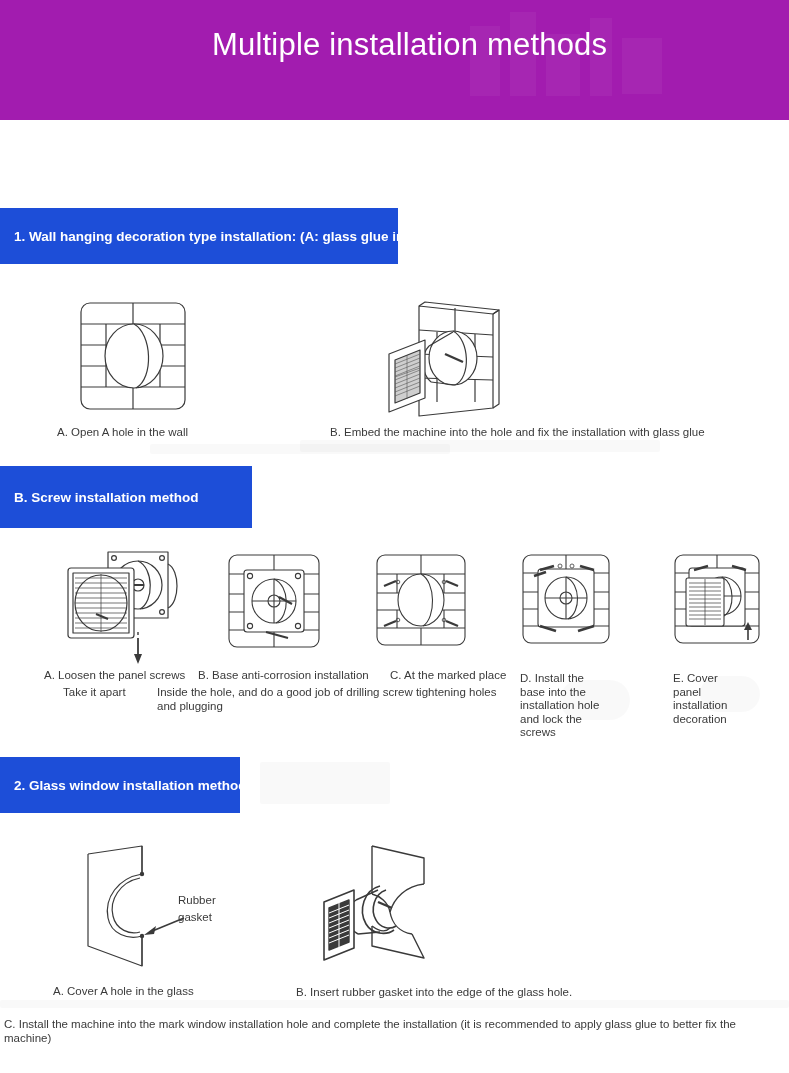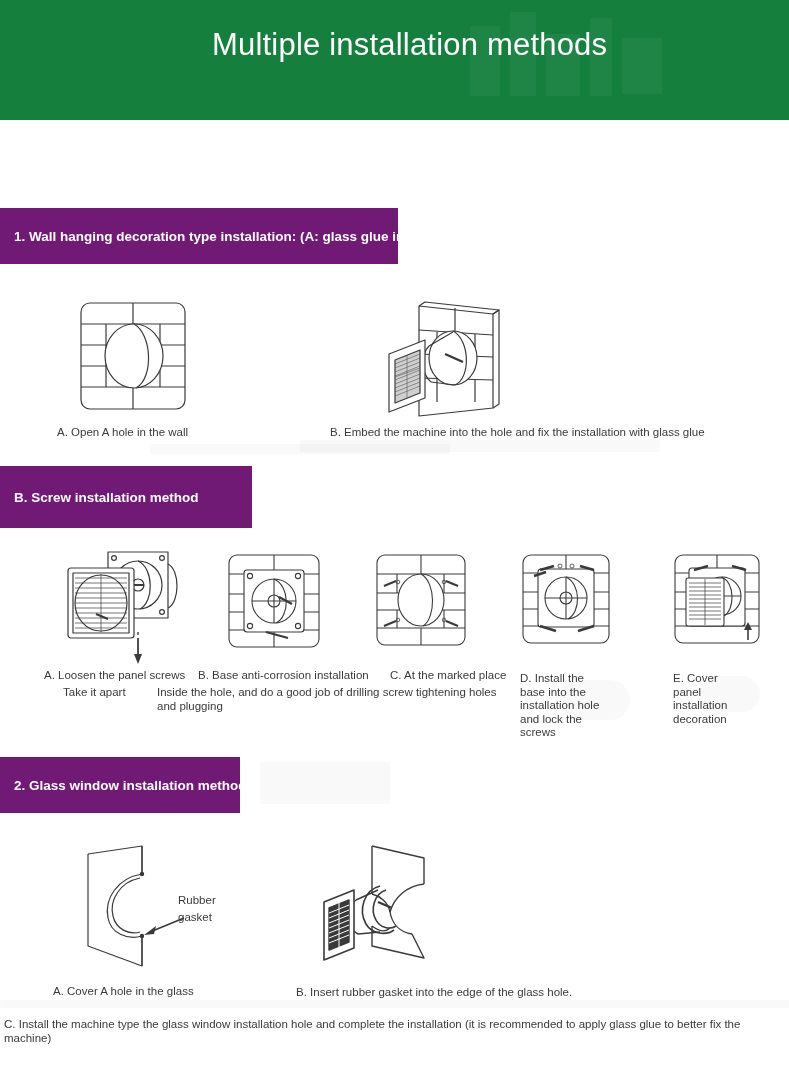--- a/index.html
+++ b/index.html
@@ -9,37 +9,37 @@
     font-family:"Liberation Sans","DejaVu Sans",sans-serif;
     color:#333;
     position:relative;
     overflow:hidden;
   }
   .page{position:relative;width:789px;height:1073px;}
 
   
   .hero{
     position:absolute;left:0;top:0;width:789px;height:120px;
-    background:#15803d;
+    background:#a21caf;
     overflow:hidden;
   }
   .hero-ghost{
     position:absolute;left:470px;top:8px;width:230px;height:104px;
     opacity:.045;
   }
   .hero-ghost i{position:absolute;background:#ffffff;display:block;}
   .hero-title{
     position:absolute;left:212px;top:24px;width:520px;
     color:#ffffff;font-size:31px;line-height:41px;font-weight:400;
     letter-spacing:.2px;
   }
 
   
   .band{
-    position:absolute;background:#701a75;color:#fff;
+    position:absolute;background:#1d4ed8;color:#fff;
     font-size:13.5px;font-weight:bold;line-height:15px;
     box-sizing:border-box;
   }
   .band .txt{
     position:absolute;left:14px;top:50%;transform:translateY(-50%);
     white-space:nowrap;
   }
   #band1{left:0;top:208px;width:398px;height:56px;}
   #band2{left:0;top:466px;width:252px;height:62px;}
   #band3{left:0;top:757px;width:240px;height:56px;}
@@ -386,21 +386,21 @@
           <line x1="9" y1="93" x2="29" y2="85"></line>
           <line x1="9" y1="98" x2="29" y2="90"></line>
           <line x1="9" y1="103" x2="29" y2="95"></line>
           <line x1="19" y1="63" x2="19" y2="107"></line>
         </g>
       </g>
     </svg>
   </div>
   <div class="cap" style="left:296px;top:986px;width:280px;">B. Insert rubber gasket into the edge of the glass hole.</div>
 
-  <div class="cap" style="left:4px;top:1017px;width:778px;line-height:14px;">C. Install the machine type the glass window installation hole and complete the installation (it is recommended to apply glass glue to better fix the machine)</div>
+  <div class="cap" style="left:4px;top:1017px;width:778px;line-height:14px;">C. Install the machine into the mark window installation hole and complete the installation (it is recommended to apply glass glue to better fix the machine)</div>
 
   <div class="wm" style="left:150px;top:444px;width:300px;height:10px;"></div>
   <div class="wm" style="left:300px;top:440px;width:360px;height:12px;"></div>
   <div class="wm" style="left:560px;top:680px;width:70px;height:40px;border-radius:20px;"></div>
   <div class="wm" style="left:700px;top:676px;width:60px;height:36px;border-radius:18px;"></div>
   <div class="wm" style="left:260px;top:762px;width:130px;height:42px;"></div>
   <div class="wm" style="left:0px;top:1000px;width:789px;height:8px;"></div>
 
 </div>
 

